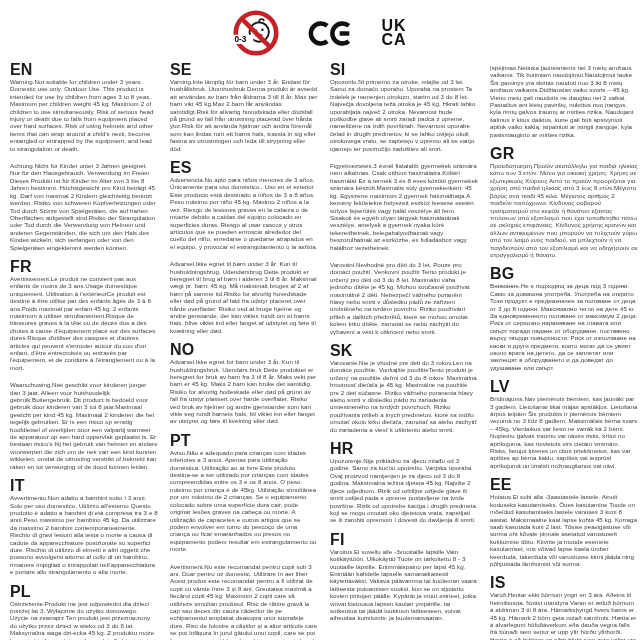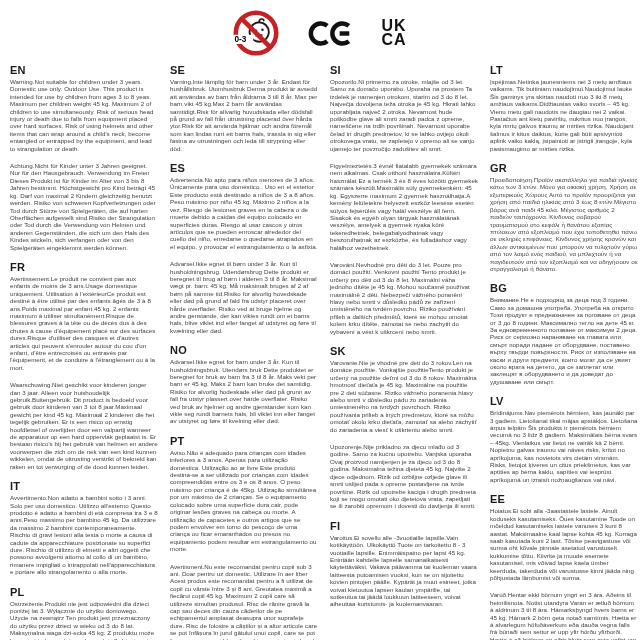--- a/index.html
+++ b/index.html
@@ -16,21 +16,21 @@
     display: flex; flex-direction: column; align-items: center;
     font-weight: bold; font-size: 16px; line-height: 14px;
     letter-spacing: 1px; color: #111;
   }
   .cols {
     display: flex; gap: 12px; padding: 0 10px; margin-top: 7px;
   }
   .col { flex: 0 0 148px; width: 148px; }
   .lang-section { margin: 0 0 10px 0; }
   .lang-code {
-    font-size: 11px; line-height: 12px; font-weight: bold;
+    font-size: 16px; line-height: 12px; font-weight: bold;
     color: #1c1c1c; margin: 0 0 2px 0; letter-spacing: 0.2px;
   }
   .lang-text {
     font-size: 6.2px; line-height: 7.4px; color: #3e3e3e;
     margin: 0; text-align: left; word-spacing: 0.2px;
   }
 </style>
 </head>
 <body>
 
@@ -127,48 +127,49 @@
         <p class="lang-text">Figyelmeztetés.3 évnél fiatalabb gyermekek számára nem alkalmas. Csak otthoni használatra.Kültéri használat Ez a termék 3 és 8 éves közötti gyermekek számára készült.Maximális súly gyermekenként: 45 kg. Egyszerre maximum 2 gyermek használhatja.A kemény felületekre helyezett eszköz leesése esetén súlyos fejsérülés vagy halál veszélye áll fenn. Sisakok és egyéb olyan tárgyak használatának veszélye, amelyek a gyermek nyaka köré tekeredhetnek, belegabalyodhatnak vagy beszorulhatnak az eszközbe, és fulladáshoz vagy halálhoz vezethetnek.</p>
       </section>
       <section class="lang-section">
         <p class="lang-text">Varování.Nevhodné pro děti do 3 let. Pouze pro domácí použití. Venkovní použití Tento produkt je určený pro děti od 3 do 8 let. Maximální váha jednoho dítěte je 45 kg. Mohou současně používat maximálně 2 děti. Nebezpečí vážného poranění hlavy nebo smrti v důsledku pádů ze zařízení umístěného na tvrdém povrchu. Riziko používání přileb a dalších předmětů, které se mohou omotat kolem krku dítěte, zamotat se nebo zachytit do vybavení a vést k uškrcení nebo smrti.</p>
       </section>
       <section class="lang-section">
         <h2 class="lang-code">SK</h2>
         <p class="lang-text">Varovanie.Nie je vhodné pre deti do 3 rokov.Len na domáce použitie. Vonkajšie použitieTento produkt je určený na použitie deťmi od 3 do 8 rokov. Maximálna hmotnosť dieťaťa je 45 kg. Maximálne na použitie pre 2 deti súčasne. Riziko vážneho poranenia hlavy alebo smrti v dôsledku pádu zo zariadenia umiestneného na tvrdých povrchoch. Riziko používania prilieb a iných predmetov, ktoré sa môžu omotať okolo krku dieťaťa, zamotať sa alebo zachytiť do zariadenia a viesť k uškrteniu alebo smrti.</p>
       </section>
       <section class="lang-section">
+        <h2 class="lang-code">HR</h2>
         <p class="lang-text">Upozorenje.Nije prikladno za djecu mlađu od 3 godine. Samo za kućnu upotrebu. Vanjska uporaba Ovaj proizvod namijenjen je za djecu od 3 do 8 godina. Maksimalna težina djeteta 45 kg. Najviše 2 djece odjednom. Rizik od ozbiljne ozljede glave ili smrti uslijed pada s opreme postavljene na tvrde površine. Rizik od upotrebe kaciga i drugih predmeta koji se mogu omotati oko djetetova vrata, zapetljati se ili zarobiti opremom i dovesti do davljenja ili smrti.</p>
       </section>
       <section class="lang-section">
         <h2 class="lang-code">FI</h2>
         <p class="lang-text">Varoitus.Ei sovellu alle -3vuotiaille lapsille.Vain kotikäyttöön. Ulkokäyttö Tuote on tarkoitettu 8 - 3 vuotiaille lapsille. Enimmäispaino per lapsi 45 kg. Enintään kahdelle lapselle samanaikaisesti käytettäväksi. Vakava päävamma tai kuoleman vaara laitteesta putoamisen vuoksi, kun se on sijoitettu kovien pintojen päälle. Kypärät ja muut esineet, jotka voivat kietoutua lapsen kaulan ympärille, tai sotkeutua tai jäädä loukkuun laitteeseen, voivat aiheuttaa kuristumis- ja kuolemanvaaran.</p>
       </section>
     </div>
 
     <div class="col">
       <section class="lang-section">
-        <h2 class="lang-code">LT</h2>
         <p class="lang-text">Įspėjimas.Netinka jaunesniems nei 3 metų amžiaus vaikams. Tik buitiniam naudojimui.Naudojimui lauke Šis gaminys yra skirtas naudoti nuo 3 iki 8 metų amžiaus vaikams.Didžiausias vaiko svoris – 45 kg. Vienu metu gali naudotis ne daugiau nei 2 vaikai. Pastačius ant kietų paviršių, nukritus nuo įrangos, kyla rimtų galvos traumų ar mirties rizika. Naudojant šalmus ir kitus daiktus, kurie gali būti apsivynioti aplink vaiko kaklą, įsipainioti ar įstrigti įrangoje, kyla pasismaugimo ar mirties rizika.</p>
       </section>
       <section class="lang-section">
         <h2 class="lang-code">GR</h2>
         <p class="lang-text">Προειδοποίηση.Προϊόν ακατάλληλο για παιδιά ηλικίας κάτω των 3 ετών. Μόνο για οικιακή χρήση. Χρήση σε εξωτερικούς Χώρους Αυτό το προϊόν προορίζεται για χρήση από παιδιά ηλικίας από 3 έως 8 ετών.Μέγιστο βάρος ανά παιδί 45 κιλά. Μέγιστος αριθμός 2 παιδιών ταυτόχρονα. Κίνδυνος σοβαρού τραυματισμού στο κεφάλι ή θανάτου εξαιτίας πτώσεων από εξοπλισμό που έχει τοποθετηθεί πάνω σε σκληρές επιφάνειες. Κίνδυνος χρήσης κρανών και άλλων αντικειμένων που μπορούν να τυλιχτούν γύρω από τον λαιμό ενός παιδιού, να μπλεχτούν ή να παγιδευτούν από τον εξοπλισμό και να οδηγήσουν σε στραγγαλισμό ή θάνατο.</p>
       </section>
       <section class="lang-section">
         <h2 class="lang-code">BG</h2>
         <p class="lang-text">Внимание.Не е подходящ за деца под 3 години. Само за домашна употреба. Употреба на открито Този продукт е предназначен за ползване от деца от 3 до 8 години. Максимално тегло на дете 45 кг. За едновременното ползване от максимум 2 деца. Риск от сериозно нараняване на главата или смърт поради падане от оборудване, поставено върху твърди повърхности. Риск от използване на каски и други предмети, които могат да се увият около врата на детето, да се заплетат или заклещят в оборудването и да доведат до удушаване или смърт.</p>
       </section>
       <section class="lang-section">
         <h2 class="lang-code">LV</h2>
         <p class="lang-text">Brīdinājums.Nav piemērots bērniem, kas jaunāki par 3 gadiem. Lietošanai tikai mājas apstākļos. Lietošana ārpus telpām Šis produkts ir piemērots bērniem vecumā no 3 līdz 8 gadiem. Maksimālais bērna svars – 45kg. Vienlaikus var lietot ne vairāk kā 2 bērni. Nopietnu galvas traumu vai nāves risks, krītot no aprīkojuma, kas novietots virs cietām virsmām. Risks, lietojot ķiveres un citus priekšmetus, kas var aptīties ap bērna kaklu, sapīties vai iesprūst aprīkojumā un izraisīt nožņaugšanos vai nāvi.</p>
       </section>
       <section class="lang-section">
         <h2 class="lang-code">EE</h2>
         <p class="lang-text">Hoiatus.Ei sobi alla -3aastastele lastele. Ainult koduseks kasutamiseks. Õues kasutamine Toode on mõeldud kasutamiseks lastele vanuses 3 kuni 8 aastat. Maksimaalne kaal lapse kohta 45 kg. Korraga saab kasutada kuni 2 last. Tõsise peavigastuse või surma oht kõvale pinnale asetatud varustuselt kukkumise tõttu. Kiivrite ja muude esemete kasutamisel, mis võivad lapse kaela ümber keerduda, takerduda või varustusse kinni jääda ning põhjustada lämbumist või surma.</p>
       </section>
       <section class="lang-section">
+        <h2 class="lang-code">IS</h2>
         <p class="lang-text">Varúð.Hentar ekki börnum yngri en 3 ára. Aðeins til heimilisnota. Notist utandyra Varan er ætluð börnum á aldrinum 3 til 8 ára. Hámarksþyngd hvers barns er 45 kg. Hámark 2 börn geta notað samtímis. Hætta er á alvarlegum höfuðáverkum eða dauða vegna falls frá búnaði sem settur er upp yfir hörðu yfirborði. Hætta á að hjálmar og aðrir hlutir sem geta vafist um háls barns, flækst eða festist í búnaðinum, sem getur leitt til kyrkingar eða dauða.</p>
       </section>
     </div>
 
   </div>
 </div>
 
 </body></html>

